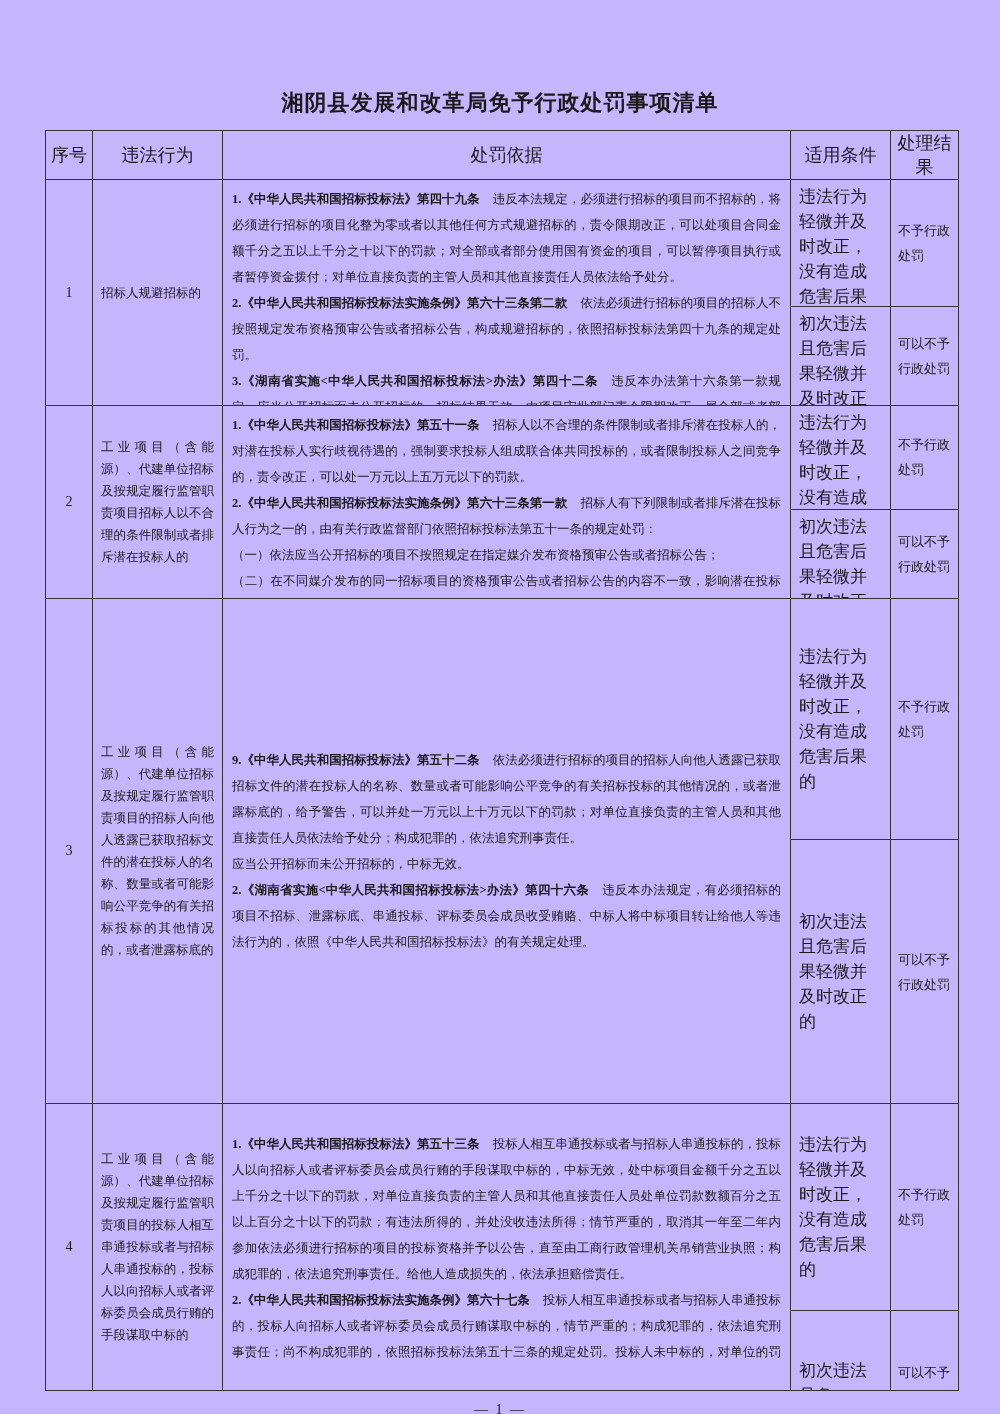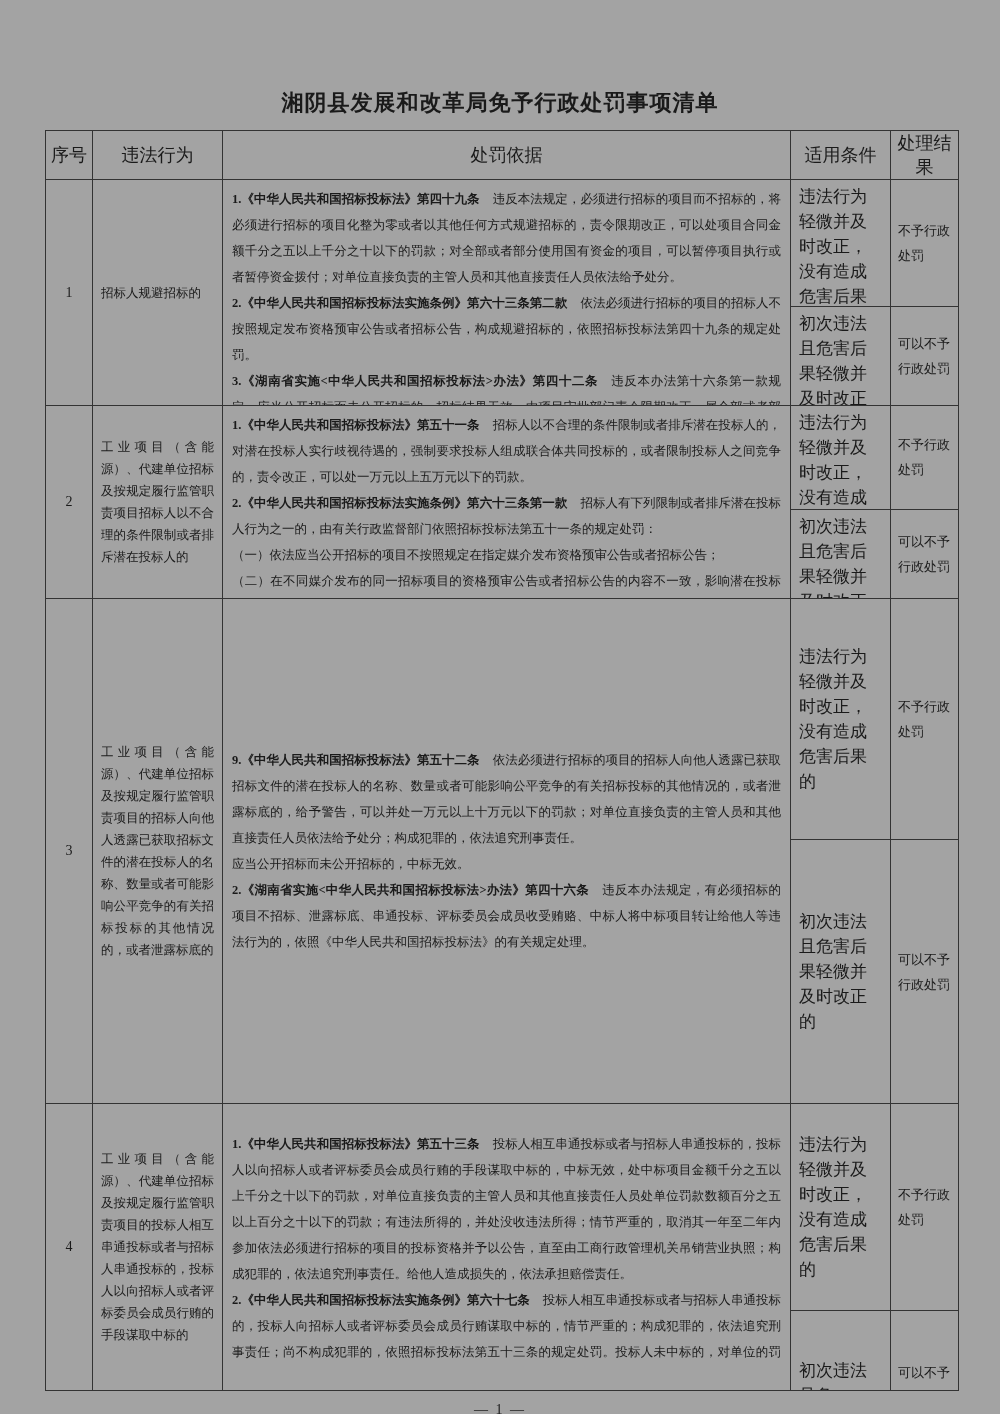--- a/index.html
+++ b/index.html
@@ -1,21 +1,21 @@
 <!DOCTYPE html>
 <html><head>
 <meta charset="utf-8">
 <style>
   html, body { margin: 0; padding: 0; background: #e8e8e8; }
   .page {
     position: relative;
     width: 1000px;
     height: 1414px;
     margin: 0 auto;
-    background: #a3a3a3;
+    background: #c4b5fd;
     font-family: "Liberation Serif", "DejaVu Serif", serif;
     color: #1a1a1a;
     box-sizing: border-box;
   }
   .doc-title {
     padding-top: 88px;
     text-align: center;
     font-size: 22px;
     font-weight: bold;
     line-height: 30px;

